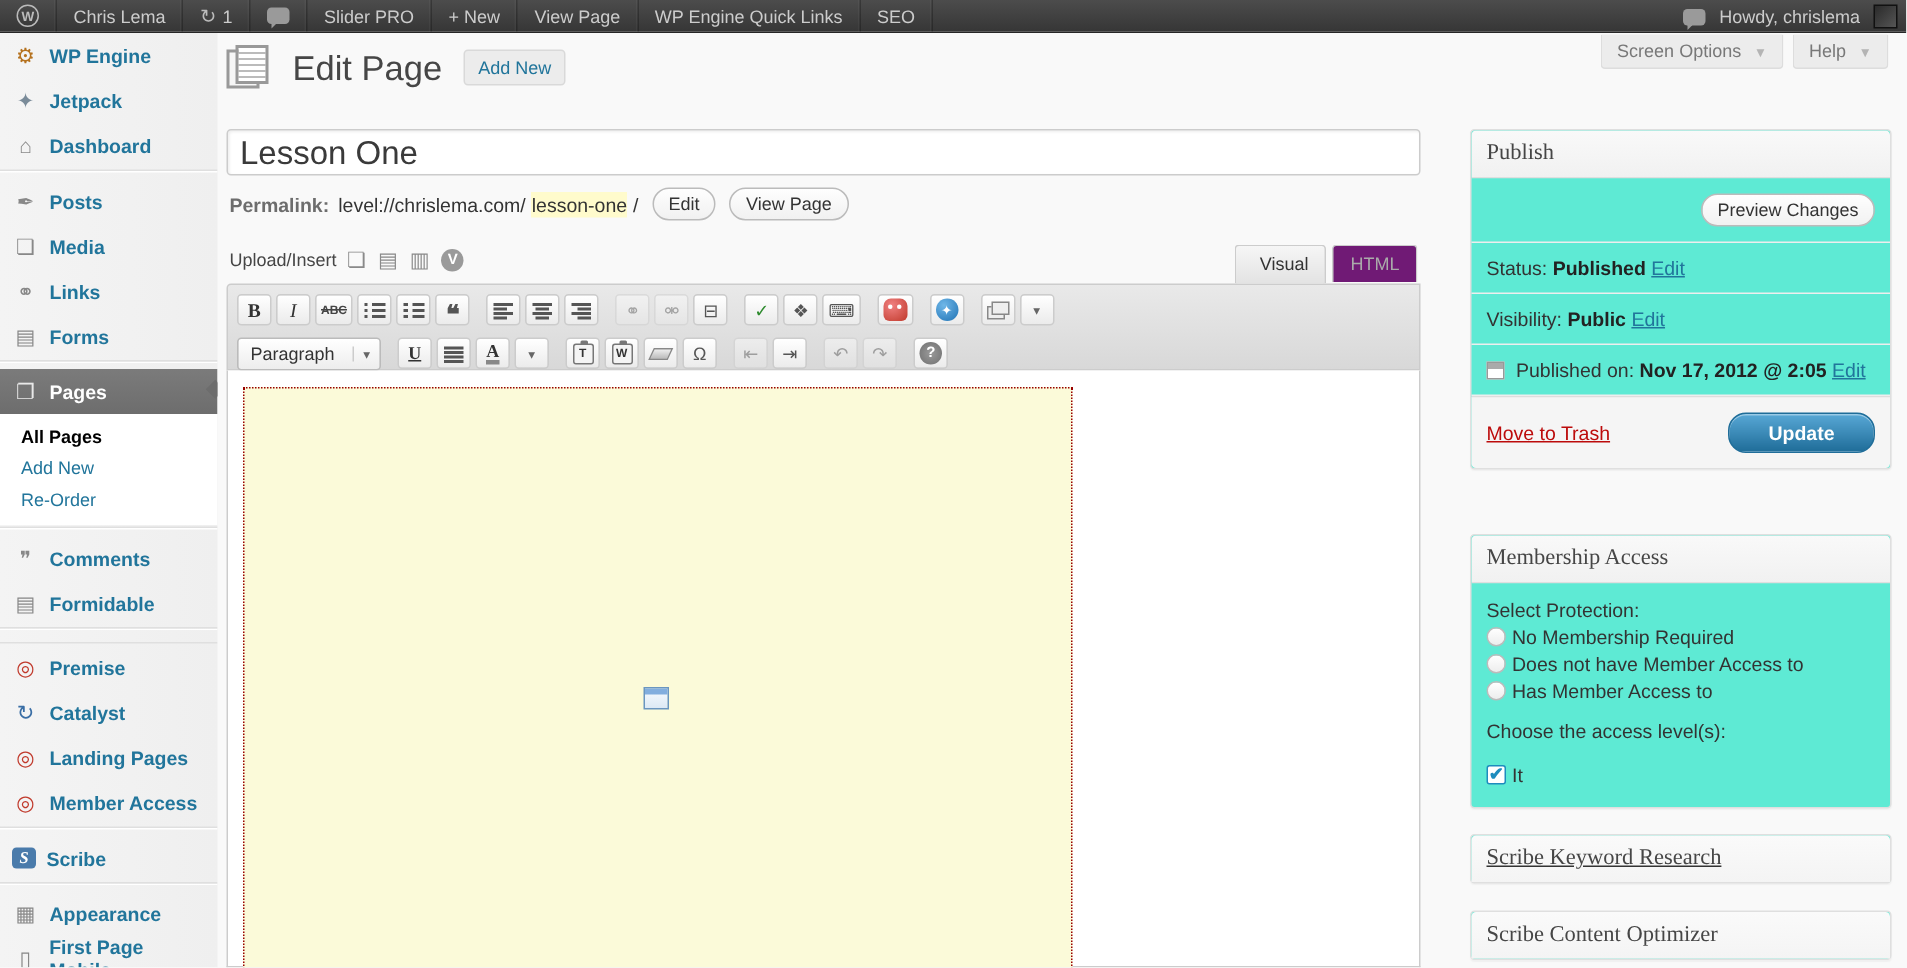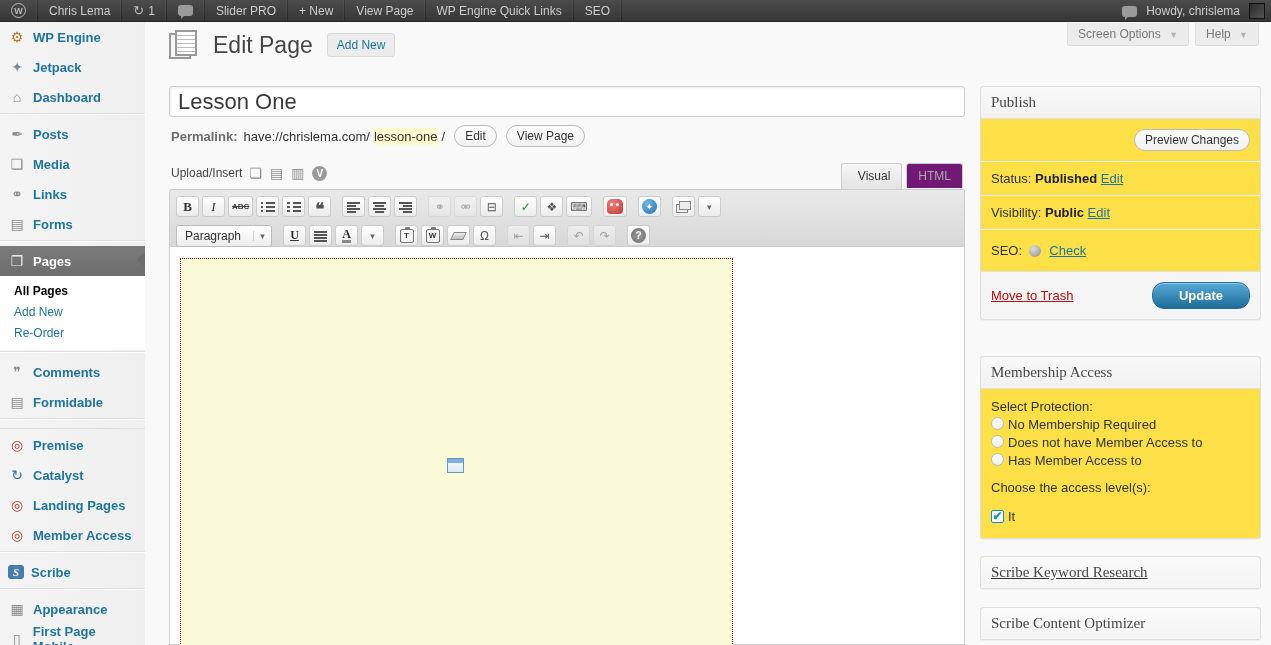--- a/index.html
+++ b/index.html
@@ -40,21 +40,21 @@
   .sb-item.active .sb-arrow { position:absolute; right:-3px; top:9px; width:9px; height:9px;
     background:#6d6d6d; transform:rotate(45deg); }
   .sb-sub { background:#fff; padding:5px 0 6px 14px; }
   .sb-sub-item { display:block; font-size:12px; line-height:21px; color:#21759b; cursor:pointer; }
   .sb-sub-item.current { color:#000; font-weight:bold; }
   .scribe-badge { display:inline-block; width:16px; height:14px; background:#4a7bab; color:#fff;
     border-radius:3px; font-family:"Liberation Serif",serif; font-style:italic; font-size:11px;
     text-align:center; line-height:14px; }
 
   
-  .main { position:absolute; left:169px; top:22px; width:796px; height:459px; }
+  .main { position:absolute; left:151px; top:22px; width:796px; height:459px; }
   .page-head { position:absolute; top:8px; left:0; display:flex; align-items:center; gap:14px; }
   .ph-icon { width:30px; height:30px; position:relative; }
   .ph-icon .doc { position:absolute; width:22px; height:26px; background:#f6f6f6; border:2px solid #999; }
   .ph-icon .doc.b { left:0; top:3px; }
   .ph-icon .doc.f { left:6px; top:0; background:repeating-linear-gradient(#fff 0 3px,#bbb 3px 4px); }
   .ph-title { font-size:23px; color:#464646; font-weight:normal; }
   .addnew-btn { background:#ececec; border:1px solid #d9d9d9; border-radius:3px; color:#21759b;
     font-size:12px; padding:4px 9px; cursor:pointer; }
 
   .titlewrap { position:absolute; top:64px; left:0; width:796px; }
@@ -134,42 +134,42 @@
   .editor-body { position:absolute; top:225px; left:0; width:796px; height:398px;
     background:#fff; border:1px solid #ccc; border-top:none; }
   .yellow-page { position:absolute; left:10px; top:11px; width:553px; height:400px;
     background:#fbfad9; border:1px dotted #990000; }
   .obj-ph { position:absolute; left:266px; top:199px; width:17px; height:15px;
     background:linear-gradient(#f8fbfe,#dce9f5); border:1px solid #6a96c0; }
   .obj-ph:before { content:""; display:block; height:4px; background:#82aede; }
 
   
   .rightcol { position:absolute; left:980px; top:22px; width:281px; }
-  .postbox { position:absolute; left:0; width:281px; background:#fde047; border:1px solid #dfdfdf; border-radius:3px;
+  .postbox { position:absolute; left:0; width:281px; background:#5eead4; border:1px solid #dfdfdf; border-radius:3px;
     box-shadow:0 1px 1px rgba(0,0,0,.04); }
   .pb-h3 { font-family:"Liberation Serif",serif; font-size:15px; color:#464646; padding:7px 10px;
     background:linear-gradient(#f9f9f9,#f1f1f1); border-bottom:1px solid #dfdfdf; border-radius:3px 3px 0 0; cursor:pointer; }
   .pb-h3.solo { border-bottom:none; background:linear-gradient(#fafafa,#f4f4f4); }
   .pb-sec { padding:9px 10px; border-bottom:1px solid #eee; font-size:13px; color:#333; }
   .pb-sec b { color:#222; }
   .bluelink { color:#21759b; text-decoration:underline; cursor:pointer; }
   .preview-row { text-align:right; padding:10px; border-bottom:1px solid #eee; }
   .cal-ico { display:inline-block; width:12px; height:12px; border:1px solid #999; background:#fff;
     vertical-align:-2px; margin-right:4px; }
   .cal-ico i { display:block; height:4px; background:#aaa; }
   .seo-dot { display:inline-block; width:12px; height:12px; border-radius:50%;
     background:radial-gradient(circle at 35% 30%,#ddd,#8a8a8a); vertical-align:-2px; margin:0 5px 0 3px; }
   .pb-foot { background:#f5f5f5; border-top:1px solid #ddd; padding:10px; display:flex; align-items:center;
     justify-content:space-between; border-radius:0 0 3px 3px; }
   .trash-link { color:#bc0b0b; text-decoration:underline; cursor:pointer; font-size:13px; }
   .update-btn { background:linear-gradient(#58a8d6,#1f6d99); border:1px solid #1f6d99; border-radius:12px;
     color:#fff; font-weight:bold; font-size:13px; padding:5px 26px; cursor:pointer;
     box-shadow:inset 0 1px 0 rgba(255,255,255,.4); }
   .ms-body { padding:10px 10px 14px; font-size:13px; color:#333; }
-  .radio-row { display:flex; align-items:flex-start; gap:4px; margin-top:3px; cursor:pointer; }
+  .radio-row { display:flex; align-items:center; gap:4px; margin-top:3px; cursor:pointer; }
   .radio { width:13px; height:13px; border-radius:50%; border:1px solid #bbb; background:linear-gradient(#fff,#ededed); flex:0 0 13px; }
   .choose-lbl { margin-top:12px; }
   .chk-row { display:flex; align-items:center; gap:4px; margin-top:14px; cursor:pointer; }
   .chk { width:13px; height:13px; border:1px solid #1e8cbe; background:#fff; border-radius:2px;
     color:#1e8cbe; font-size:12px; line-height:11px; text-align:center; font-weight:bold; flex:0 0 13px; }
 </style>
 </head>
 <body>
 
 <div class="screen">
@@ -306,21 +306,21 @@
       <h2 class="ph-title">Edit Page</h2>
       <button class="addnew-btn">Add New</button>
     </div>
 
     <div class="titlewrap">
       <input class="title-input" type="text" value="Lesson One" style="">
     </div>
 
     <div class="permalink">
       <span class="pl-label">Permalink:</span>
-      <span>have://chrislema.com/</span>
+      <span>level://chrislema.com/</span>
         <span class="pl-slug">lesson-one</span>
         <span>/</span>
       <button class="pill-btn">Edit</button>
       <button class="pill-btn">View Page</button>
     </div>
 
     <div class="media-row">
       <span>Upload/Insert</span>
       <span id="media-icons" style="display:inline-flex;gap:8px;align-items:center;">
           <span class="mi">❏</span>
@@ -470,24 +470,25 @@
       <div class="pb-sec">
         <span>Status:</span>
         <b>Published</b>
         <span class="bluelink">Edit</span>
       </div>
       <div class="pb-sec">
         <span>Visibility:</span>
         <b>Public</b>
         <span class="bluelink">Edit</span>
       </div>
-      <div class="pb-sec" style="padding:13px 10px; border-bottom:none;">
-        <span>SEO:</span>
-        <span class="seo-dot"></span>
-        <span class="bluelink">Check</span>
+      <div class="pb-sec">
+        <span class="cal-ico"><i></i></span>
+        <span>Published on:</span>
+        <b>Nov 17, 2012 @ 2:05</b>
+        <span class="bluelink">Edit</span>
       </div>
       <div class="pb-foot">
         <span class="trash-link">Move to Trash</span>
         <button class="update-btn">Update</button>
       </div>
     </div>
 
     <div class="postbox" style="top:334px;">
       <div class="pb-h3">Membership Access</div>
       <div class="ms-body">

